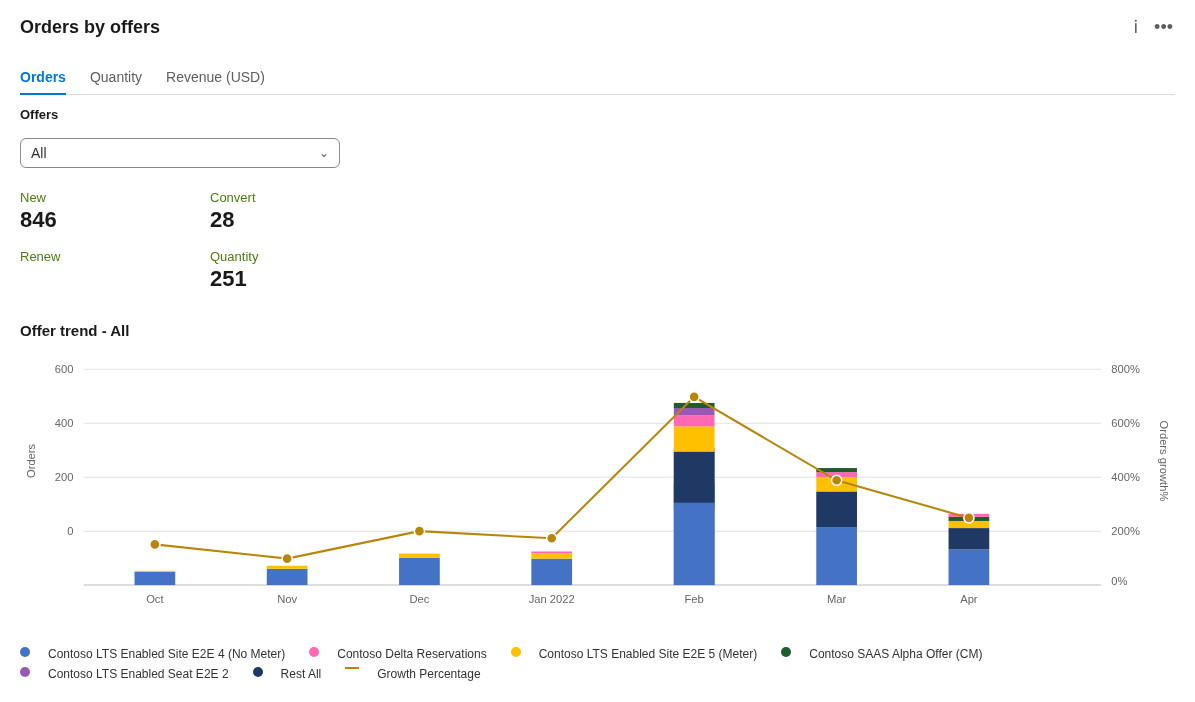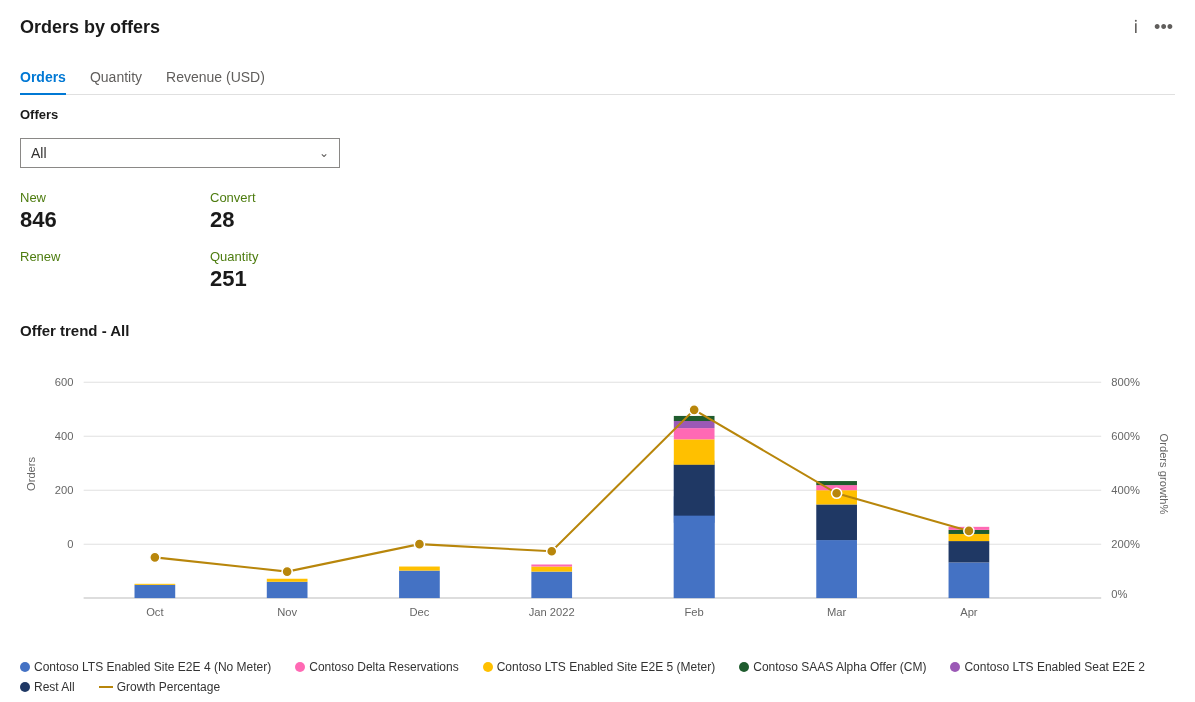--- a/index.html
+++ b/index.html
@@ -64,21 +64,21 @@
     }
     .offers-label {
       font-size: 13px;
       font-weight: 600;
       margin-bottom: 16px;
       color: #1a1a1a;
     }
     .dropdown {
       width: 320px;
       border: 1px solid #8a8886;
-      border-radius: 0;
+      border-radius: 6px;
       padding: 6px 10px;
       display: flex;
       justify-content: space-between;
       align-items: center;
       cursor: pointer;
       margin-bottom: 16px;
       background: #fff;
     }
     .dropdown-text {
       font-size: 14px;
@@ -107,21 +107,21 @@
       font-size: 22px;
       font-weight: 700;
       color: #1a1a1a;
     }
     .chart-section {
       margin-top: 4px;
     }
     .chart-title {
       font-size: 15px;
       font-weight: 600;
-      margin-bottom: 23px;
+      margin-bottom: 10px;
       color: #1a1a1a;
     }
     .chart-area {
       position: relative;
       width: 100%;
       height: 290px;
       text-align: center;
     }
     svg.chart-svg {
       width: 100%;
@@ -129,22 +129,22 @@
     }
     .legend {
       display: flex;
       flex-wrap: wrap;
       gap: 6px 24px;
       margin-top: 8px;
       font-size: 12px;
     }
     .legend-item {
       display: flex;
-      align-items: center;
-      gap: 4px;
+      align-items: flex-start;
+      gap: 18px;
     }
     .legend-dot {
       width: 10px;
       height: 10px;
       border-radius: 50%;
       flex-shrink: 0;
     }
     .legend-line {
       width: 14px;
       height: 2px;

